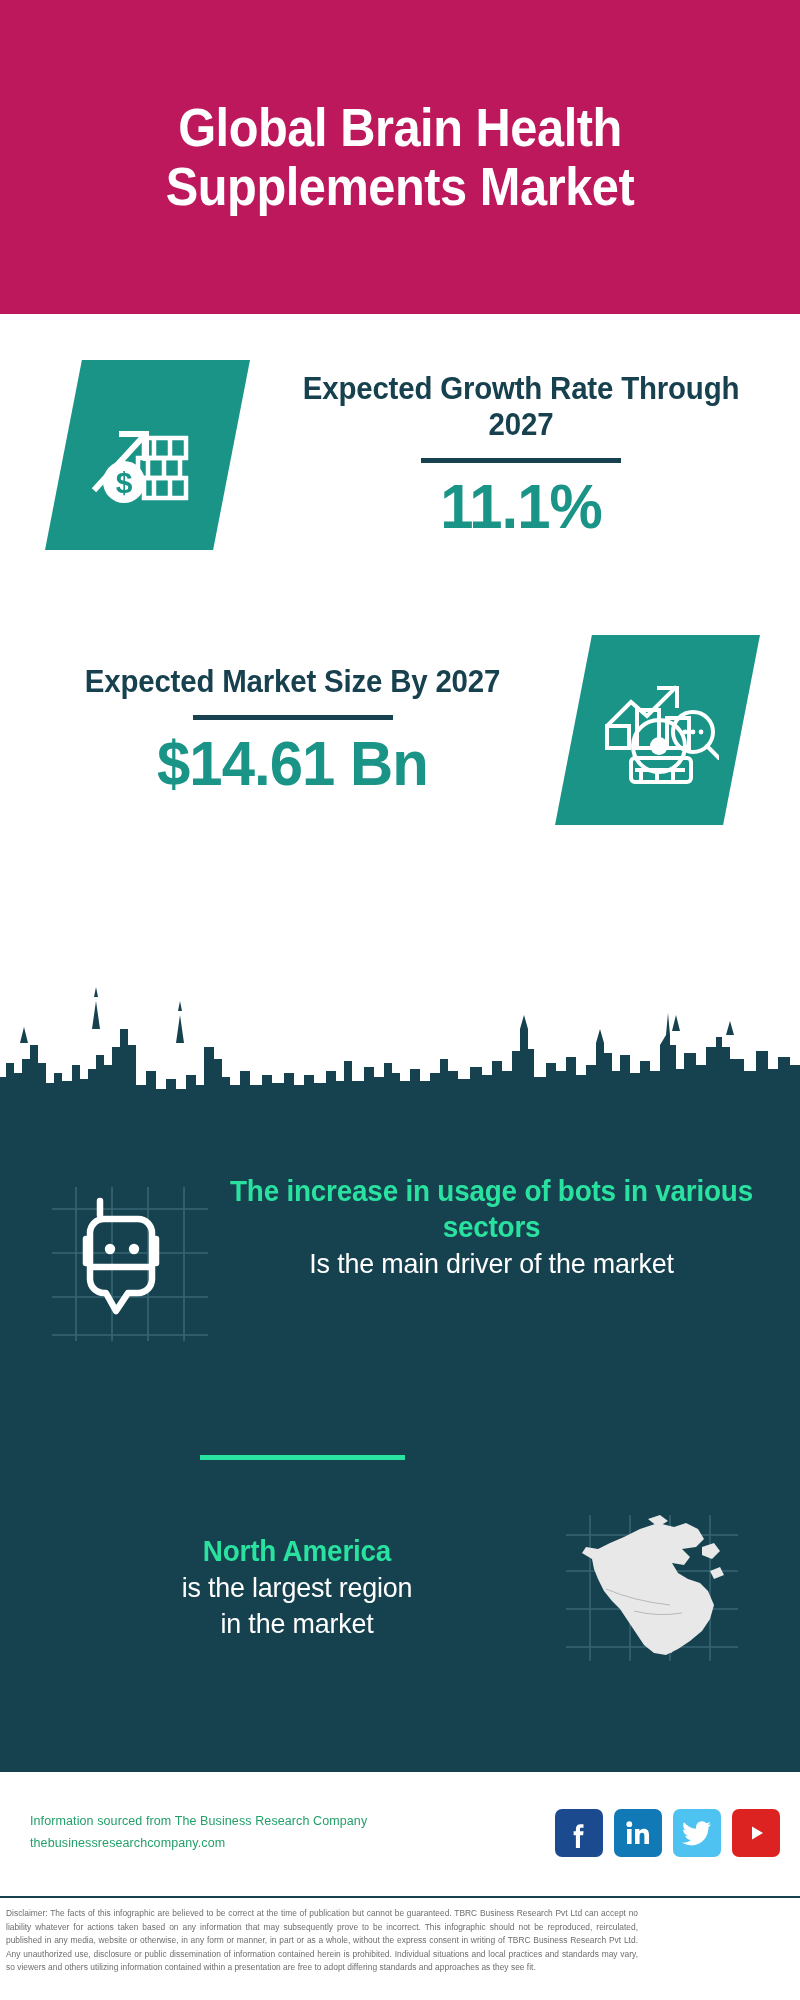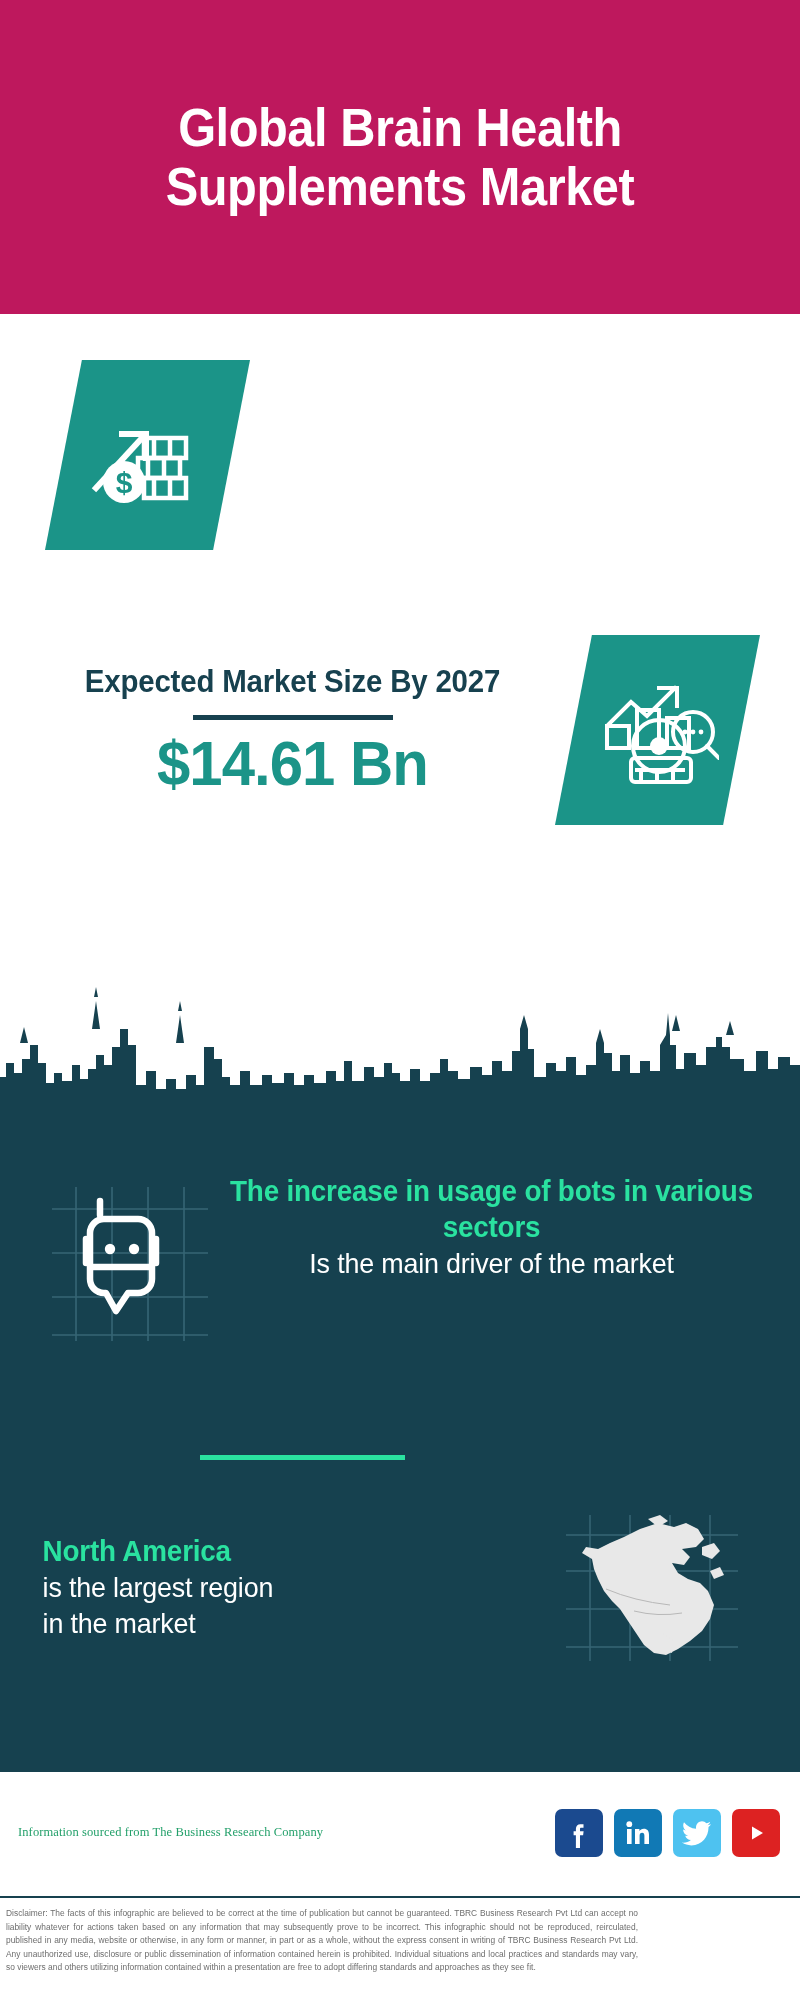--- a/index.html
+++ b/index.html
@@ -111,31 +111,31 @@
   .green-divider {
     position:absolute; left:200px; top:342px;
     width:205px; height:5px; background:#2ae2a0;
   }
 
   
   .region-row {
     position:absolute; left:0; top:400px; width:800px;
     display:flex; align-items:center;
   }
-  .region-text { flex:1; text-align:left; padding-left:32px; }
+  .region-text { flex:1; text-align:center; padding-left:32px; }
   .map-icon { width:180px; height:150px; flex:0 0 auto; margin-right:58px; position:relative;}
   .map-icon svg { display:block; }
 
   
   .footer {
     position:absolute; left:0; top:1772px; width:800px; height:122px;
     background:#fff;
     display:flex; align-items:center;
   }
-  .footer-text { margin-left:18px;font-family:Liberation Serif, serif; }
+  .footer-text { margin-left:30px; }
   .footer-line {
     font-size:12.5px; color:#23a06a; line-height:1.75;
     letter-spacing:0.1px;
   }
   .socials { margin-left:auto; margin-right:20px; display:flex; gap:11px; }
   .social {
     width:48px; height:48px; border-radius:7px;
     display:flex; align-items:center; justify-content:center;
   }
   .s-fb { background:#1b4a8f; }
@@ -179,20 +179,25 @@
             <rect x="50" y="58" width="42" height="20"></rect>
             <rect x="56" y="78" width="42" height="20"></rect>
             <path d="M66 38 L66 58 M82 38 L82 58"></path>
             <path d="M60 58 L60 78 M76 58 L76 78"></path>
             <path d="M66 78 L66 98 M82 78 L82 98"></path>
           </g>
           <circle cx="36" cy="82" r="21" fill="#ffffff"></circle>
           <text x="36" y="93" font-family="Liberation Sans, sans-serif" font-size="30" font-weight="bold" fill="#1b9488" text-anchor="middle">$</text>
         </svg>
       </div>
+    </div>
+    <div class="stat1-text">
+      <div class="stat-label">Expected Growth Rate Through 2027</div>
+      <div class="rule"></div>
+      <div class="stat-value">11.1%</div>
     </div>
   </div>
 
   <div class="stat2">
     <div class="stat2-text">
       <div class="stat-label">Expected Market Size By 2027</div>
       <div class="rule"></div>
       <div class="stat-value">$14.61 Bn</div>
     </div>
     <div class="para-icon">
@@ -285,20 +290,21 @@
             <path d="M72 98 Q96 104 120 100"></path>
           </g>
         </svg>
       </div>
     </div>
   </div>
 
   <div class="footer">
     <div class="footer-text">
       <div class="footer-line">Information sourced from The Business Research Company</div>
+      <div class="footer-line">thebusinessresearchcompany.com</div>
     </div>
     <div class="socials">
       <div class="social s-fb">
         <svg width="30" height="30" viewBox="0 0 30 30">
           <path fill="#ffffff" d="M19.5 6.2h-3.2c-2.6 0-4.4 1.8-4.4 4.5v2.6H9.6v3.9h2.3V30h4.1V17.2h3.1l.5-3.9h-3.6v-2.2c0-.8.3-1.3 1.3-1.3h2.2z"></path>
         </svg>
       </div>
       <div class="social s-li">
         <svg width="30" height="30" viewBox="0 0 30 30">
           <rect x="4" y="11" width="4.6" height="15" fill="#ffffff"></rect>

